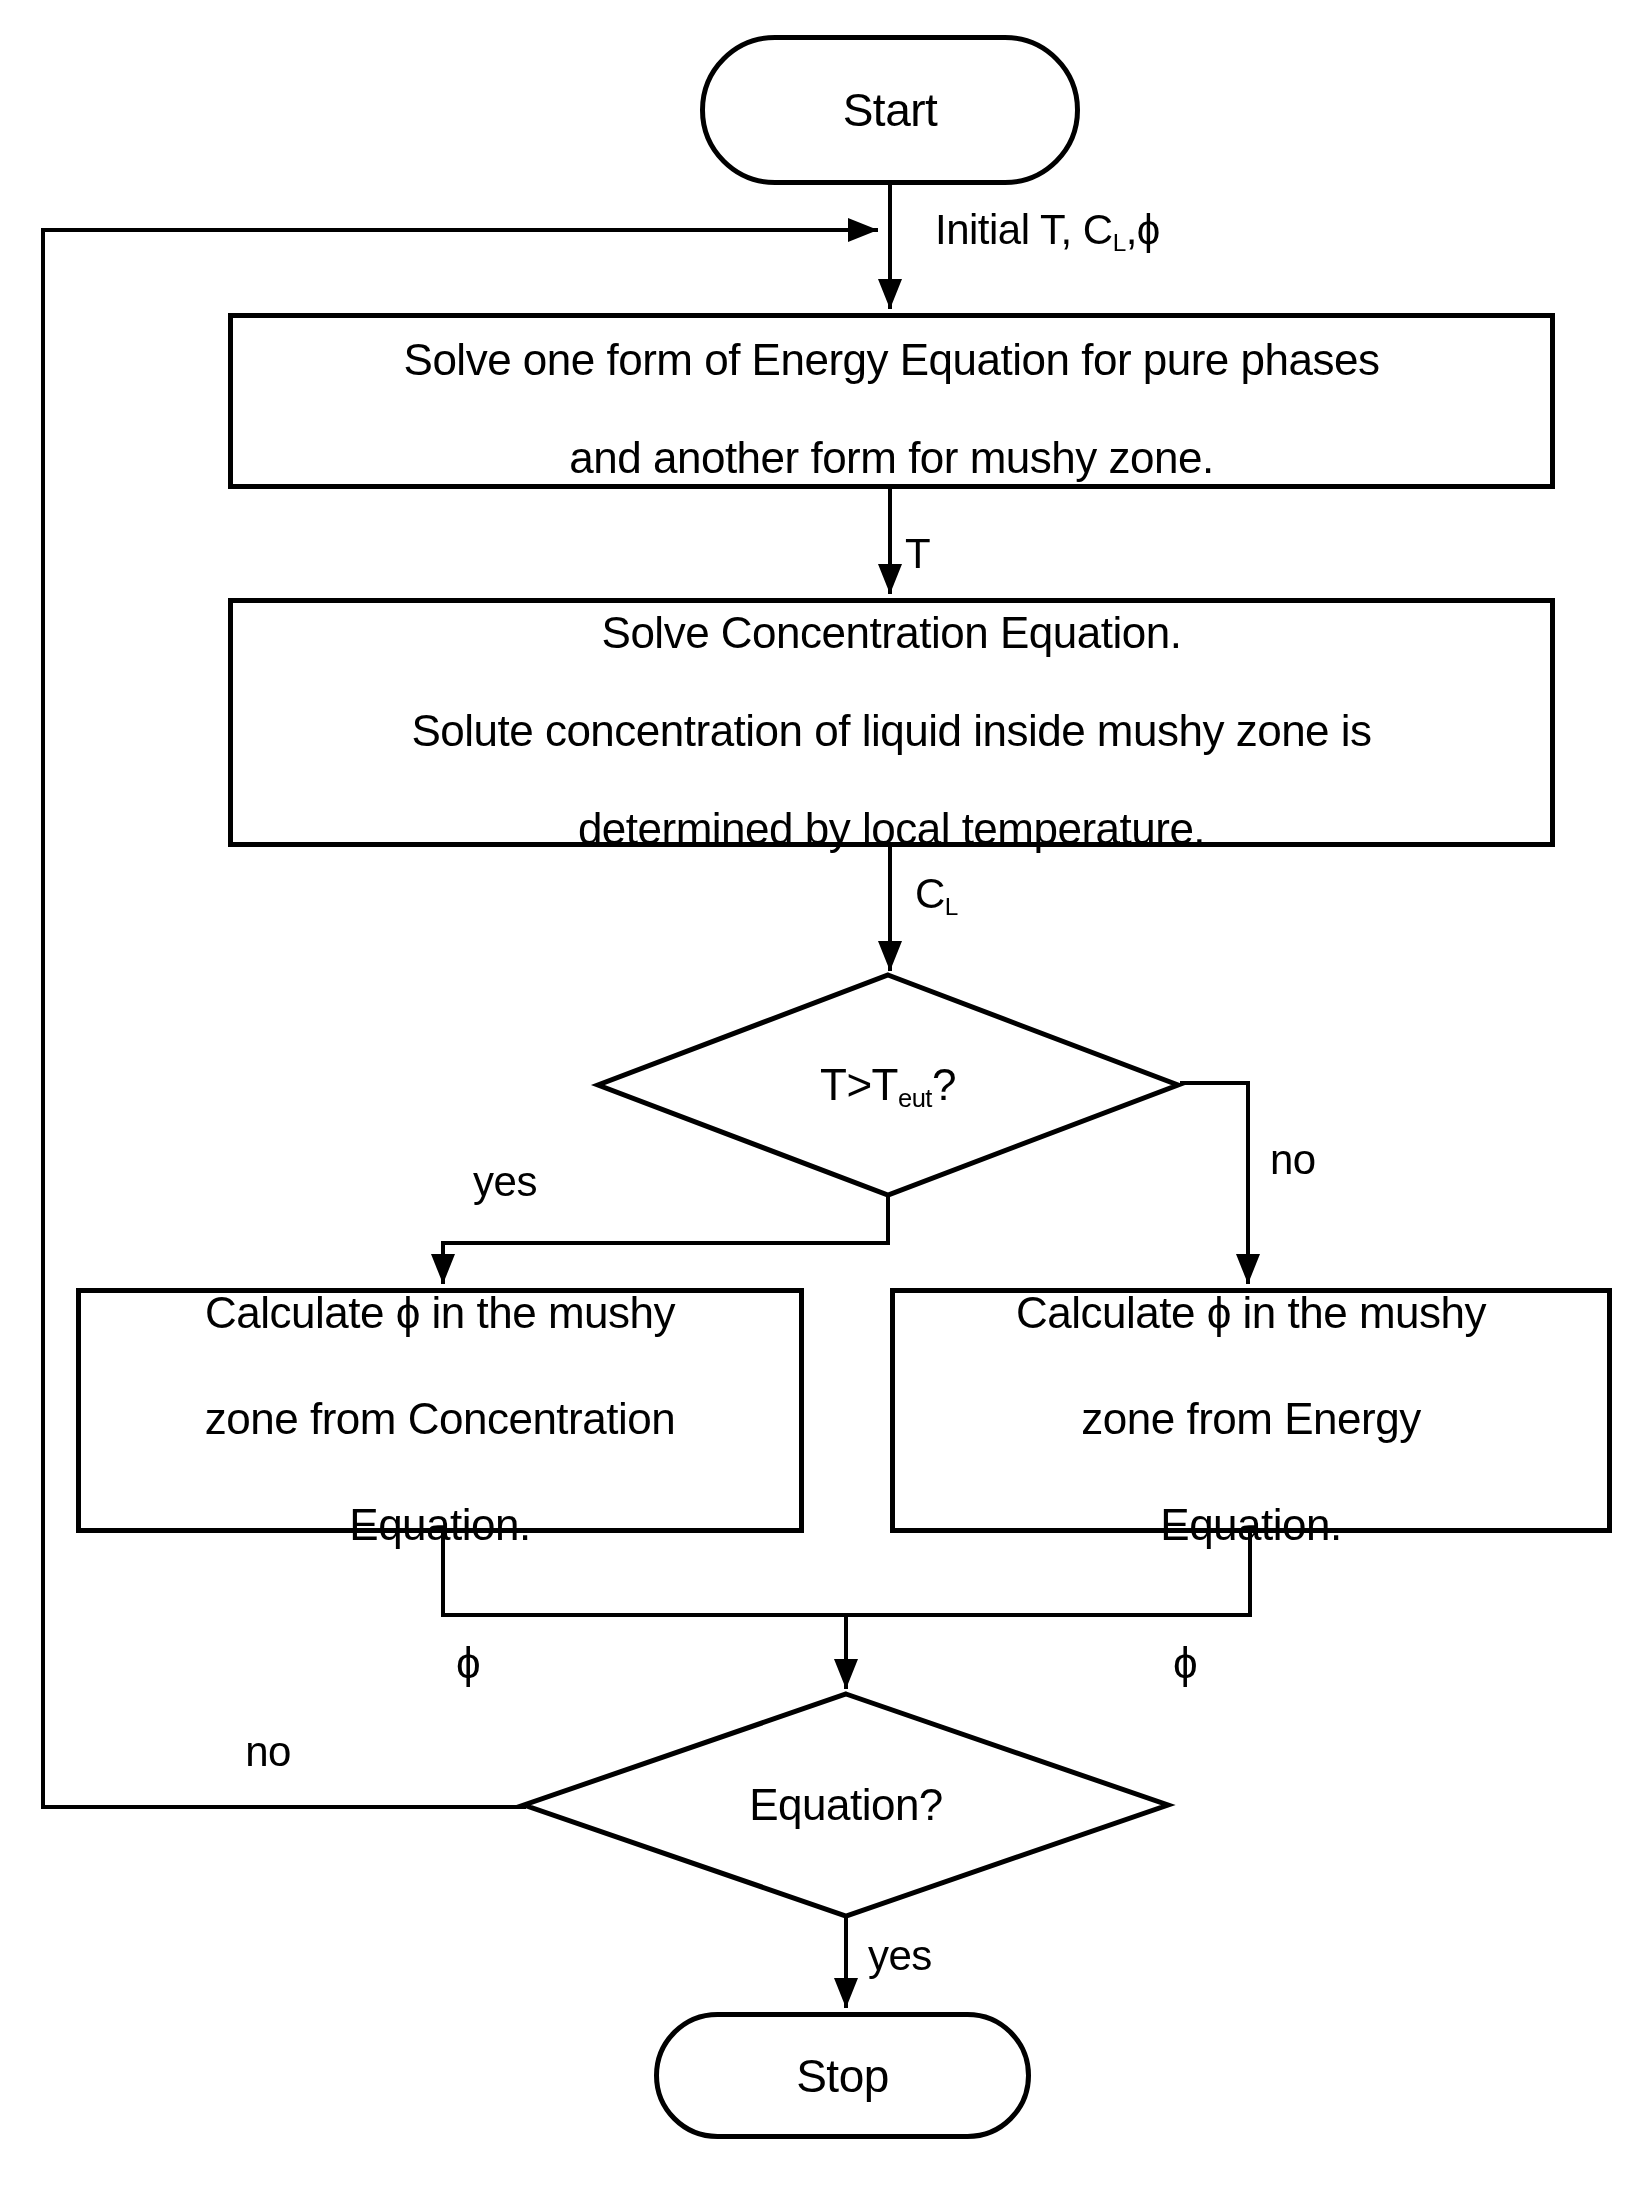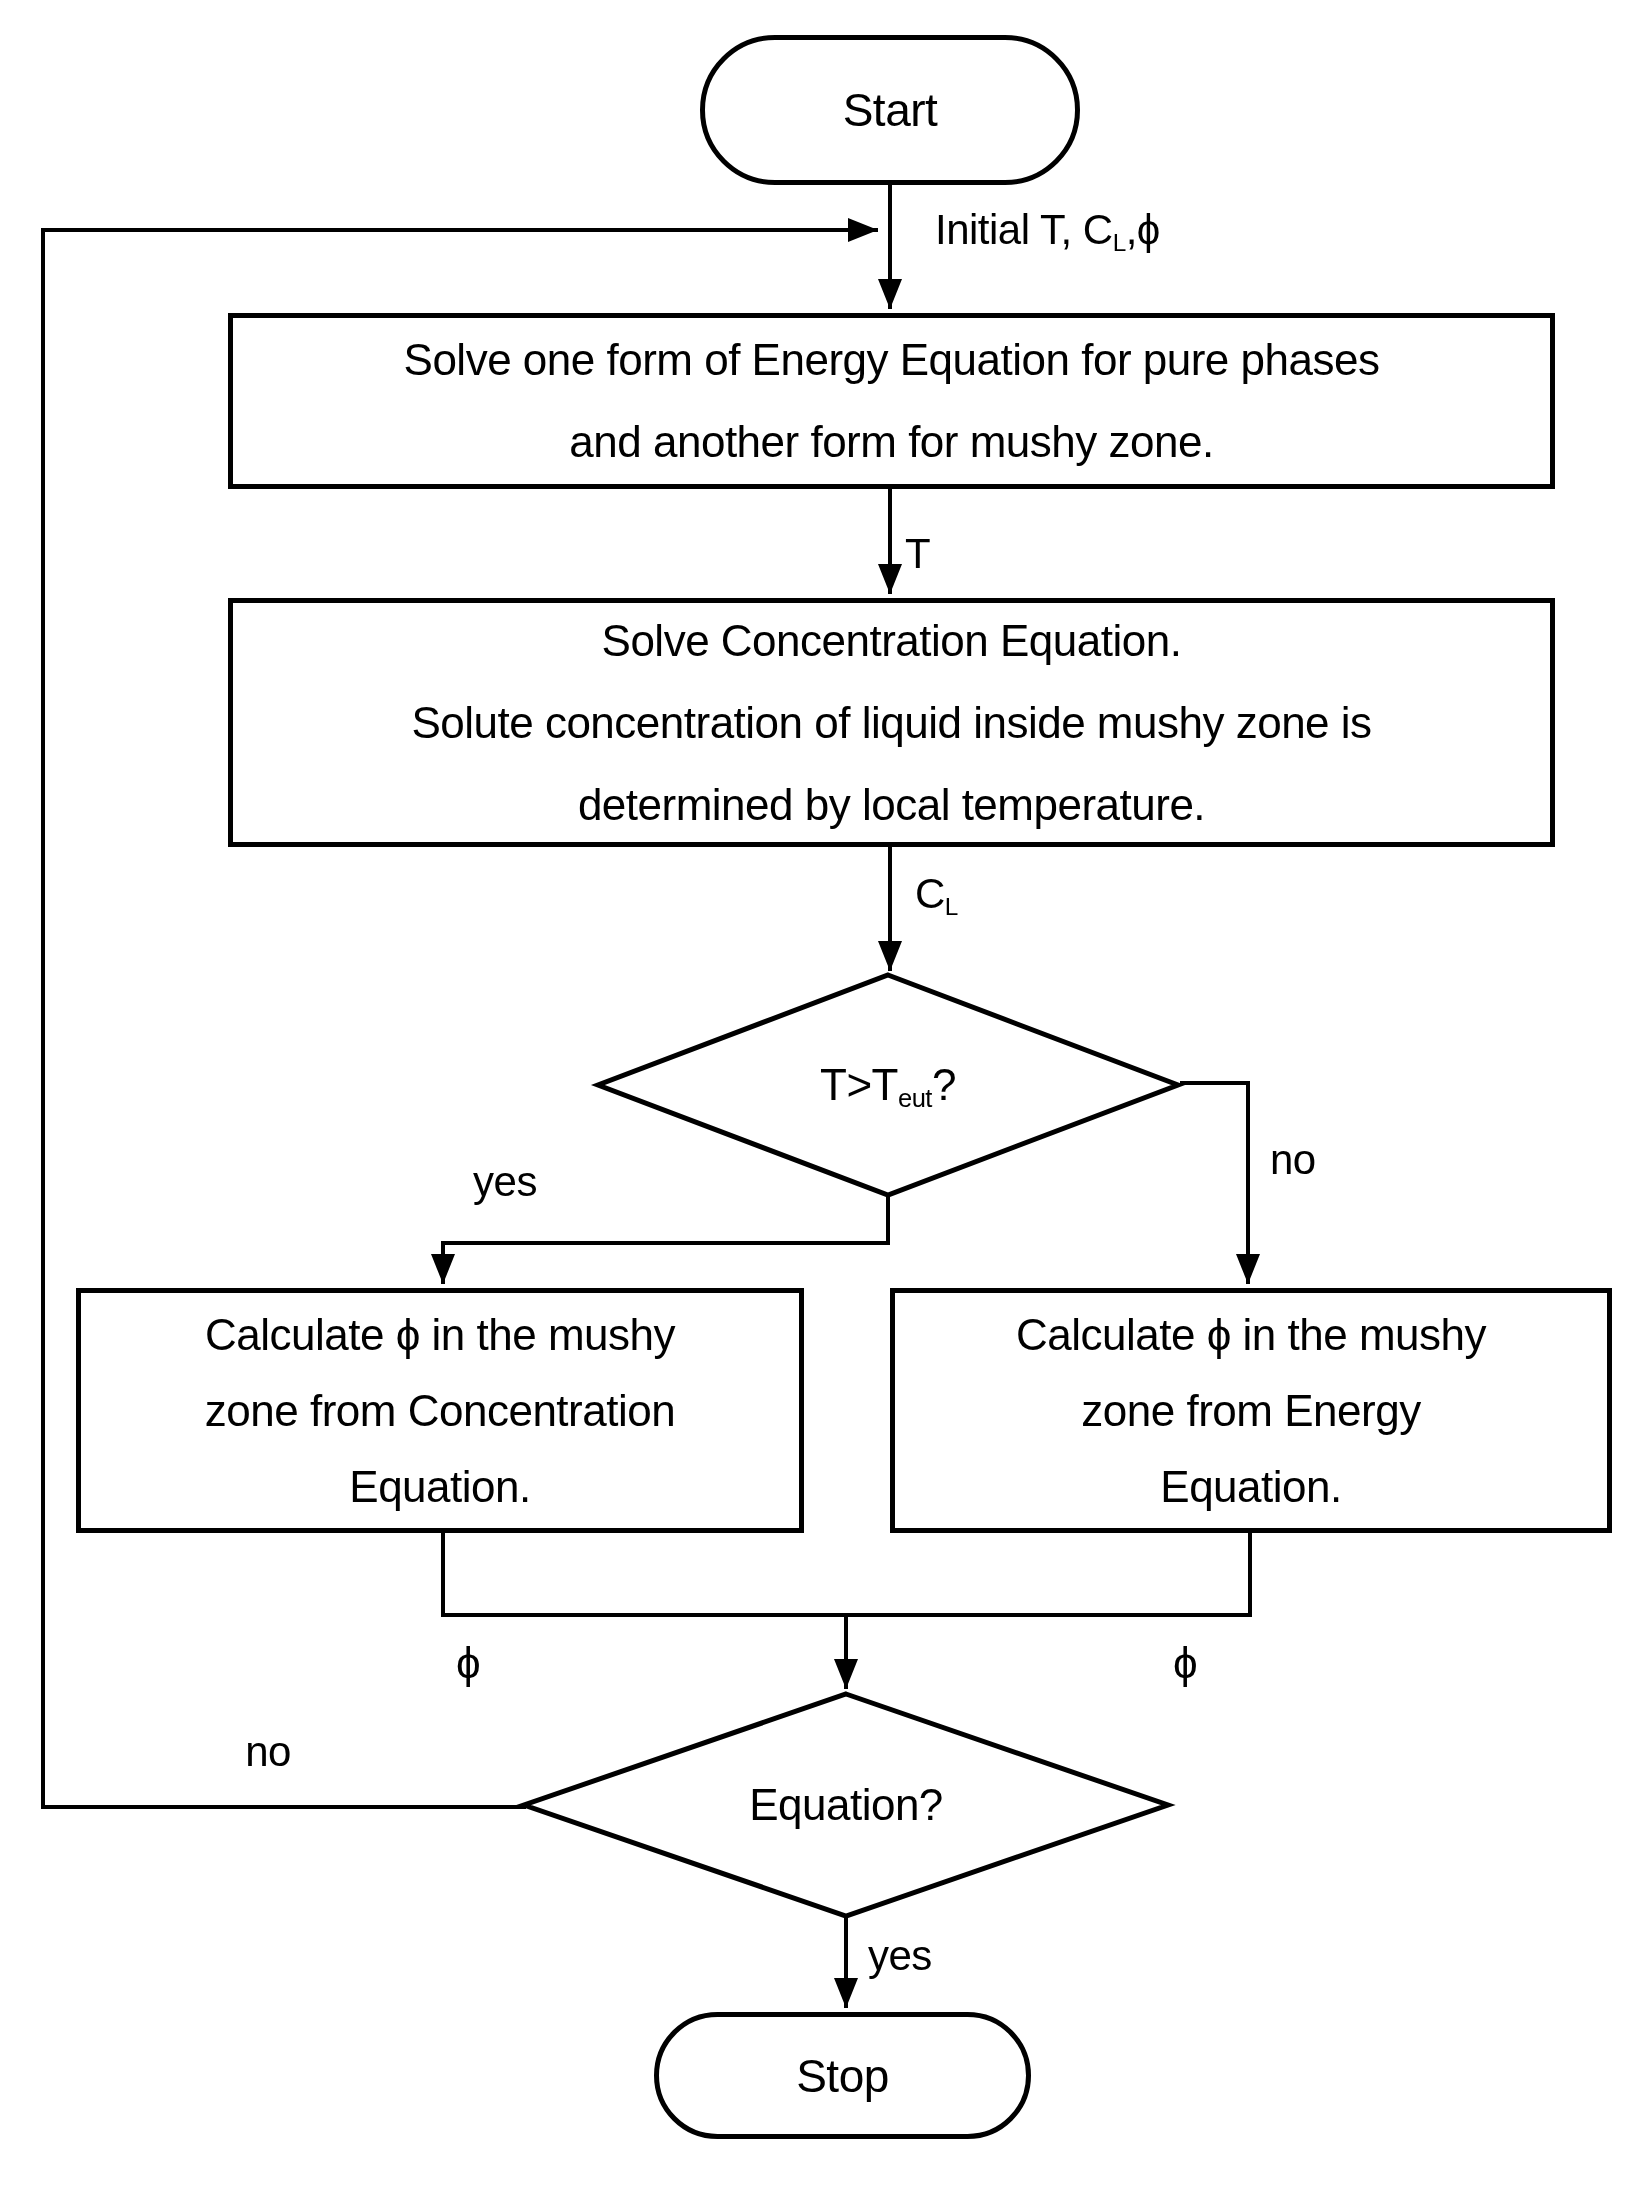--- a/index.html
+++ b/index.html
@@ -38,23 +38,25 @@
     letter-spacing: -0.5px;
     line-height: 82px;
   }
   .pill {
     border-radius: 80px;
     font-size: 46px;
     line-height: 1;
   }
   .calc {
     line-height: 76px;
+    gap: 14px;
   }
   .box-line {
     white-space: nowrap;
+    margin-top: 16px;
   }
   .lbl {
     position: absolute;
     font-size: 42px;
     letter-spacing: -0.5px;
     line-height: 52px;
     white-space: nowrap;
   }
   .lbl.center {
     text-align: center;

